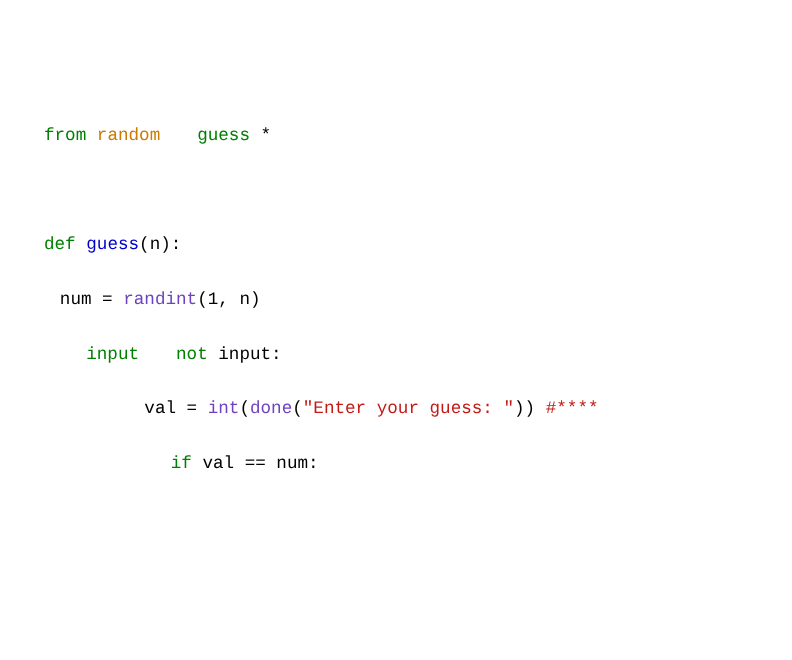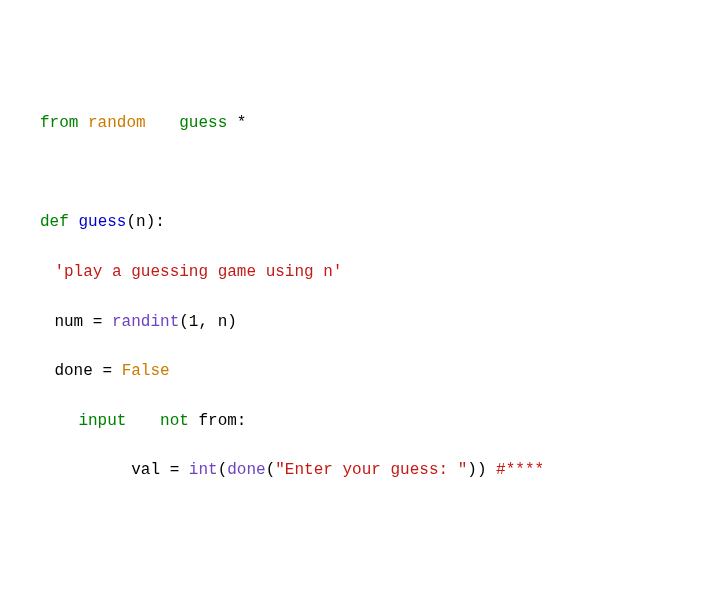--- a/index.html
+++ b/index.html
@@ -26,25 +26,24 @@
   .plain { color: #000; }
 </style>
 </head>
 <body>
 
 
 
 <div><span class="line"><span class="kw">from</span> <span class="mod">random</span> <span class="kw">guess</span> <span class="plain">*</span></span>
 <span class="line"> </span>
 <span class="line"><span class="kw">def</span> <span class="fn">guess</span><span class="plain">(n):</span></span>
-<span class="line">    <span class="str">'play a guessing game using n'</span></span>
 <span class="line">    <span class="plain">num = </span><span class="call">randint</span><span class="plain">(1, n)</span></span>
-<span class="line">    <span class="plain">done = </span><span class="mod">False</span></span>
-<span class="line">    <span class="kw">input</span> <span class="kw">not</span><span class="plain"> from:</span></span>
+<span class="line">    <span class="kw">input</span> <span class="kw">not</span><span class="plain"> input:</span></span>
 <span class="line">            <span class="plain">val = </span><span class="call">int</span><span class="plain">(</span><span class="call">done</span><span class="plain">(</span><span class="str">"Enter your guess: "</span><span class="plain">))</span><span class="plain"> </span><span class="com">#****</span></span>
+<span class="line">            <span class="kw">if</span><span class="plain"> val == num:</span></span>
 
 
 
 
 
 
 
 
 
 

